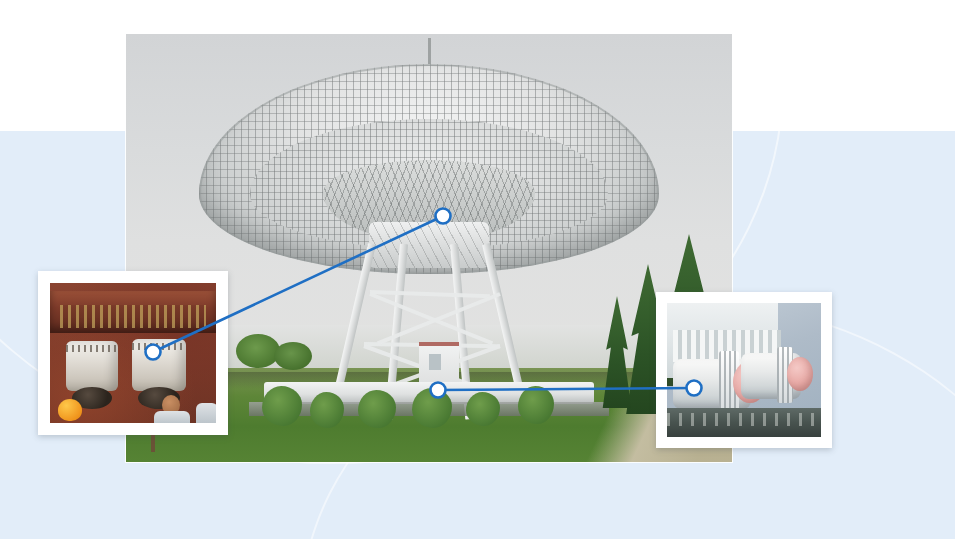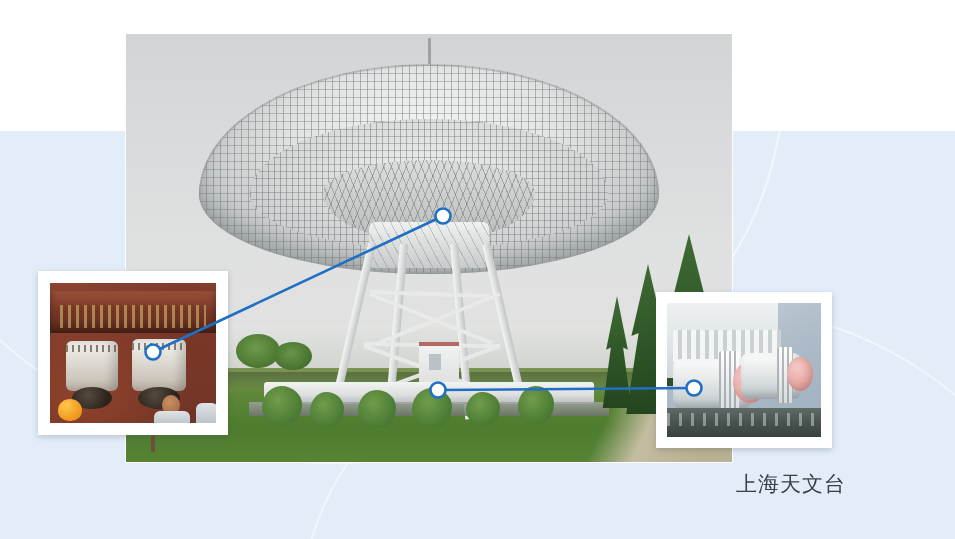--- a/index.html
+++ b/index.html
@@ -490,15 +490,14 @@
     <line x1="443" y1="216" x2="153" y2="352" stroke="#1f6fc4" stroke-width="2.6" stroke-linecap="round"></line>
 
     <line x1="438" y1="390" x2="694" y2="388" stroke="#1f6fc4" stroke-width="2.6" stroke-linecap="round"></line>
 
     <circle cx="443" cy="216" r="7.5" fill="#ffffff" stroke="#1f6fc4" stroke-width="2.6"></circle>
     <circle cx="153" cy="352" r="7.5" fill="#ffffff" stroke="#1f6fc4" stroke-width="2.6"></circle>
     <circle cx="438" cy="390" r="7.5" fill="#ffffff" stroke="#1f6fc4" stroke-width="2.6"></circle>
     <circle cx="694" cy="388" r="7.5" fill="#ffffff" stroke="#1f6fc4" stroke-width="2.6"></circle>
   </svg>
 
-  <div class="caption">上海天文台</div>
 
 </div>
 
 </body></html>

